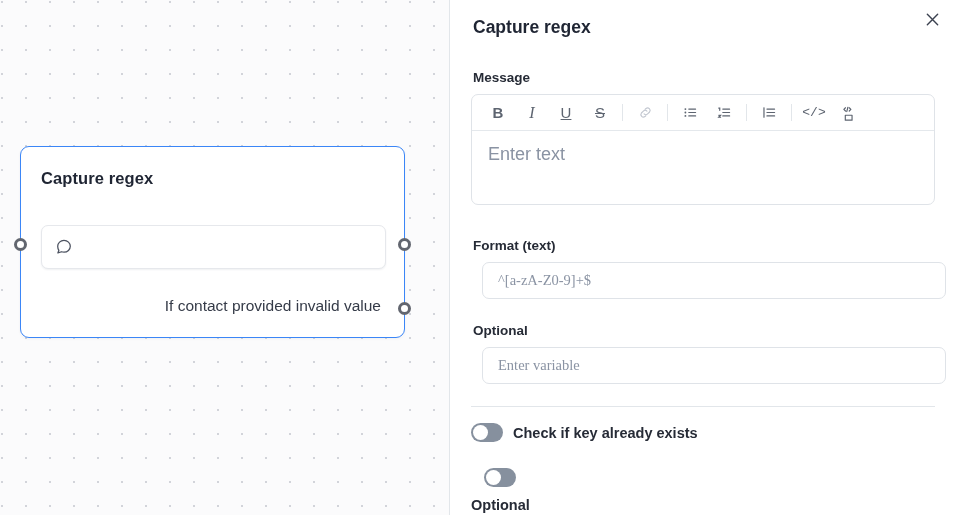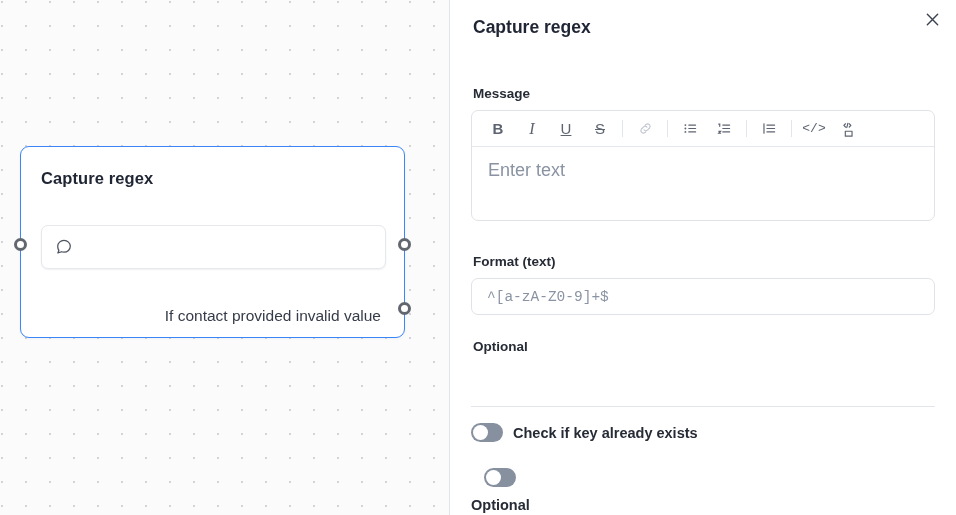--- a/index.html
+++ b/index.html
@@ -66,21 +66,21 @@
     display: flex;
     align-items: center;
     padding-left: 13px;
   }
 
   .bubble-icon { width: 18px; height: 18px; display: block; }
 
   .node-branch-label {
     position: absolute;
     right: 23px;
-    top: 160px;
+    top: 150px;
     font-size: 15.5px;
     color: #353b48;
     white-space: nowrap;
   }
 
   .port {
     position: absolute;
     width: 13px;
     height: 13px;
     border-radius: 50%;
@@ -118,21 +118,21 @@
     display: flex; align-items: center; justify-content: center;
     cursor: pointer;
     border-radius: 4px;
   }
   .close-btn svg { display: block; }
 
   .field-label {
     font-size: 13.5px;
     font-weight: bold;
     color: #262b36;
-    margin: 16px 0 9px 2px;
+    margin: 0 0 9px 2px;
   }
 
   .section { position: absolute; left: 21px; width: 464px; }
   .sec-message  { top: 70px; }
   .sec-format   { top: 238px; }
   .sec-variable { top: 323px; }
 
   
   .editor {
     border: 1px solid #dfe3e8;
@@ -175,24 +175,25 @@
     color: #8a93a3;
   }
 
   .text-input {
     width: 100%;
     height: 37px;
     border: 1px solid #dfe3e8;
     border-radius: 7px;
     background: #ffffff;
     padding: 0 15px;
-    font-family: Liberation Mono, monospace;
+    font-family: Liberation Serif, serif;
     font-size: 14.5px;
     color: #8a93a3;
     outline: none;
+    margin-left: 11px;
   }
   .text-input::placeholder { color: #8a93a3; opacity: 1; }
 
   .divider {
     position: absolute;
     left: 21px;
     top: 406px;
     width: 464px;
     height: 1px;
     background: #e2e6ea;
@@ -341,20 +342,21 @@
       </div>
     </div>
 
     <div class="section sec-format">
       <div class="field-label">Format (text)</div>
       <input class="text-input" type="text" placeholder="^[a-zA-Z0-9]+$" style="">
     </div>
 
     <div class="section sec-variable">
       <div class="field-label">Optional</div>
+      <input class="text-input" type="text" placeholder="Enter variable" style="">
     </div>
 
     <div class="divider"></div>
 
     <div class="toggle-row row-check">
       <div class="toggle">
         <div class="knob"></div>
       </div>
       <div class="toggle-label">Check if key already exists</div>
     </div>

